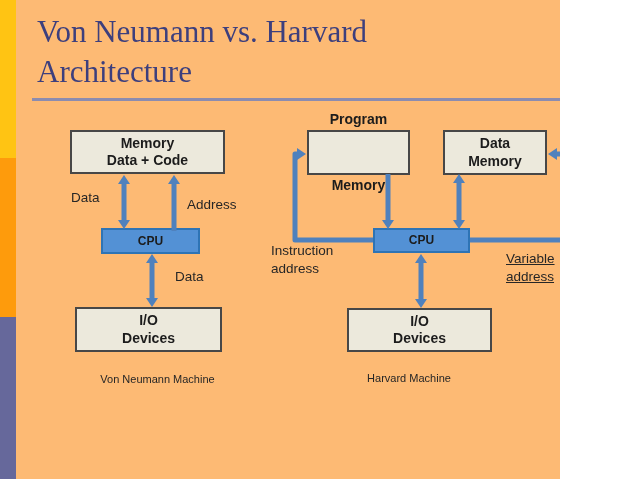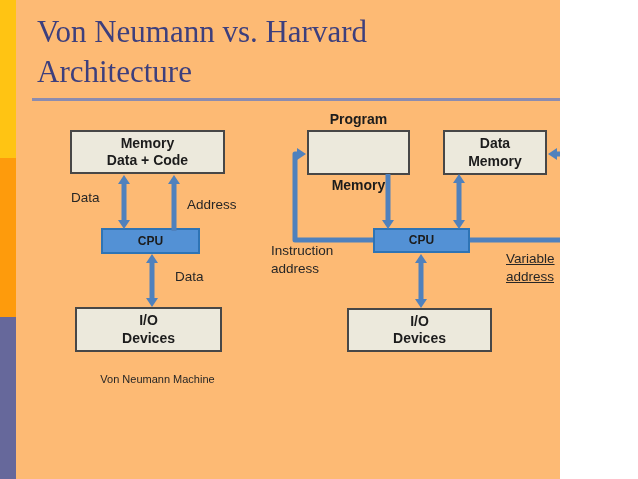--- a/index.html
+++ b/index.html
@@ -116,20 +116,21 @@
   <div class="lbl lbl-instruction">
     <div>Instruction</div>
     <div>address</div>
   </div>
   <div class="lbl lbl-variable">
     <div>Variable</div>
     <div>address</div>
   </div>
 
   <div class="caption cap-vn">Von Neumann Machine</div>
+  <div class="caption cap-hv">Harvard Machine</div>
 
   <svg class="arrows" viewBox="0 0 638 479" xmlns="http://www.w3.org/2000/svg">
 
     <g>
       <line x1="124" y1="183" x2="124" y2="221"></line>
       <polygon points="124,175 118,184 130,184"></polygon>
       <polygon points="124,229 118,220 130,220"></polygon>
     </g>
 
     <g>

